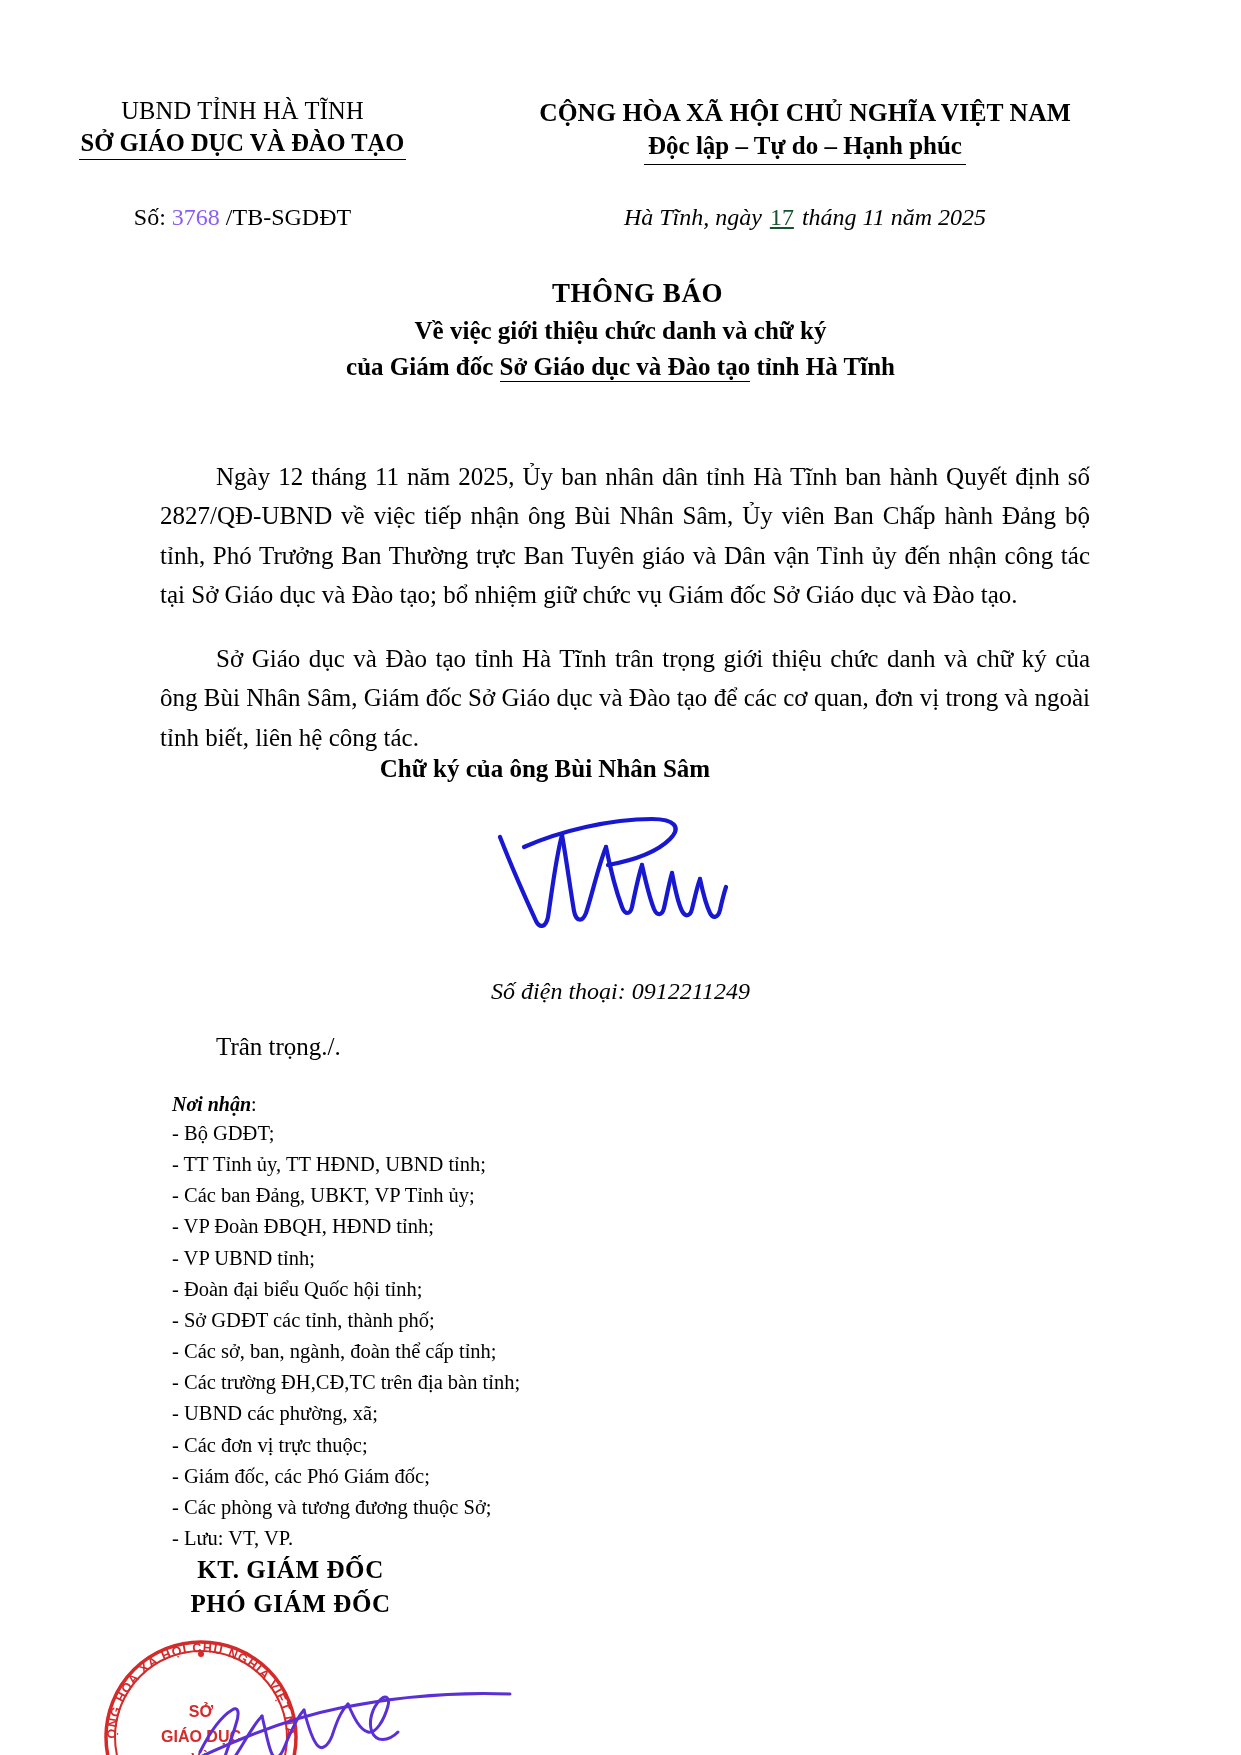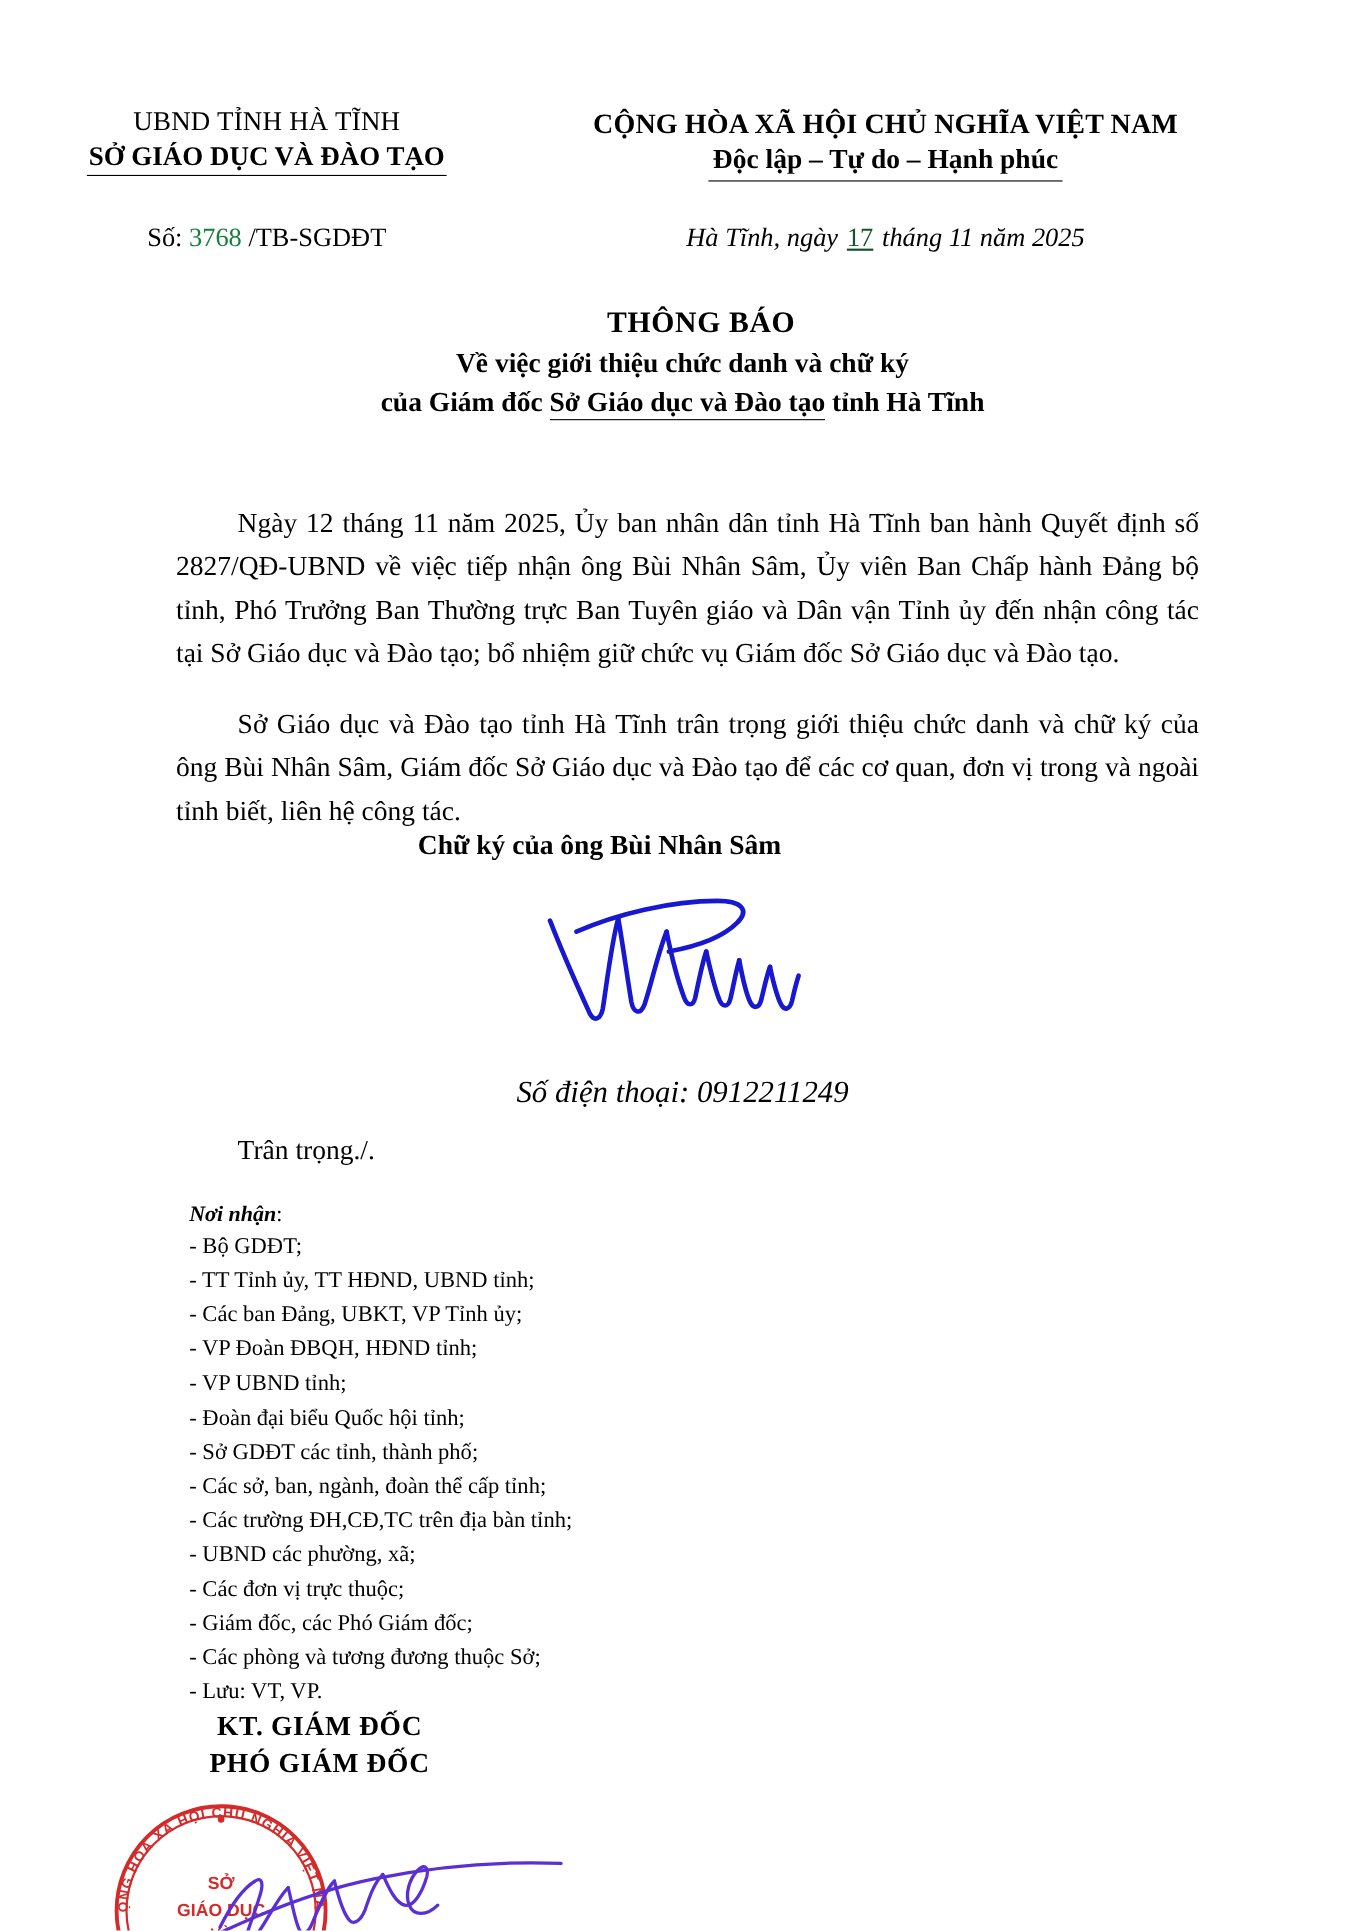--- a/index.html
+++ b/index.html
@@ -89,21 +89,21 @@
     font-size: 24px;
   }
   .numrow-right {
     width: 700px;
     text-align: center;
     box-sizing: border-box;
     font-size: 24px;
     font-style: italic;
   }
   .docnum {
-    color: #15803d;
+    color: #8b5cf6;
     font-style: normal;
   }
   .daynum {
     color: #14532d;
     font-style: normal;
     text-decoration: underline;
     padding: 0 2px;
   }
 
   
@@ -167,21 +167,21 @@
     left: 470px;
     width: 300px;
     height: 160px;
   }
   .phone {
     position: absolute;
     top: 978px;
     left: 0;
     width: 1241px;
     text-align: center;
-    font-size: 28px;
+    font-size: 24px;
     font-style: italic;
   }
   .respect {
     position: absolute;
     top: 1033px;
     left: 216px;
     font-size: 25px;
   }
 
   

